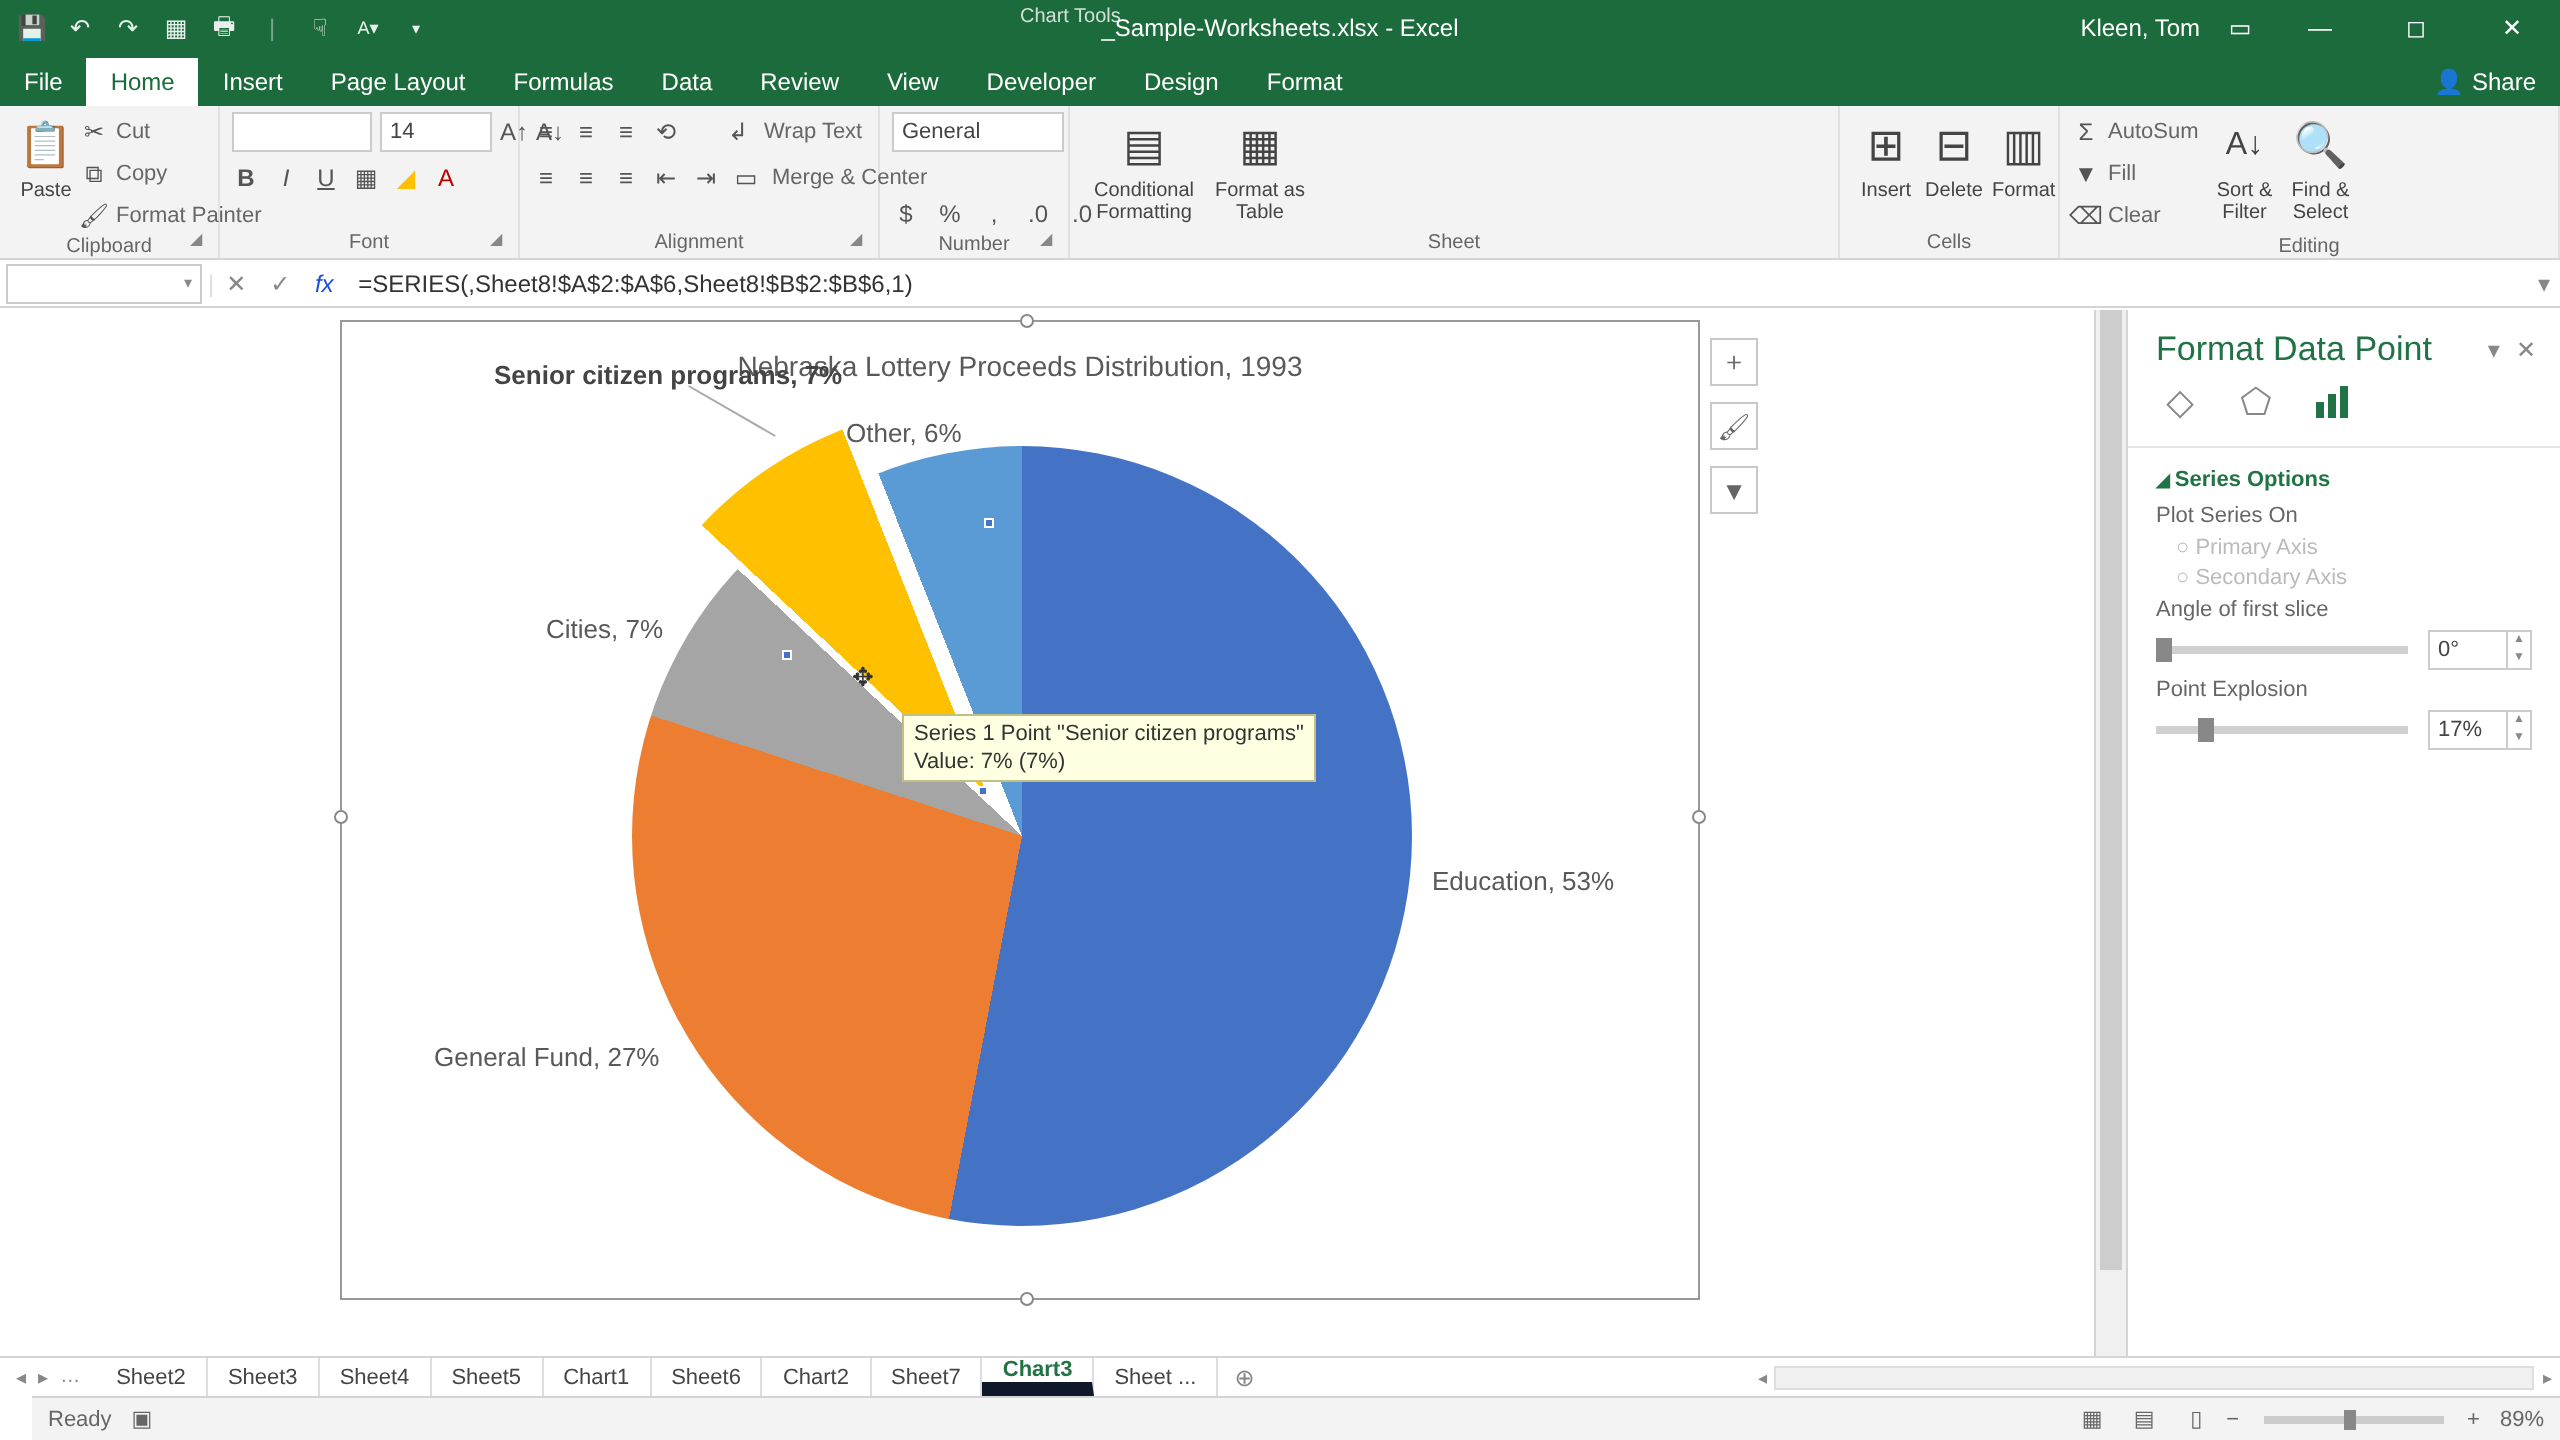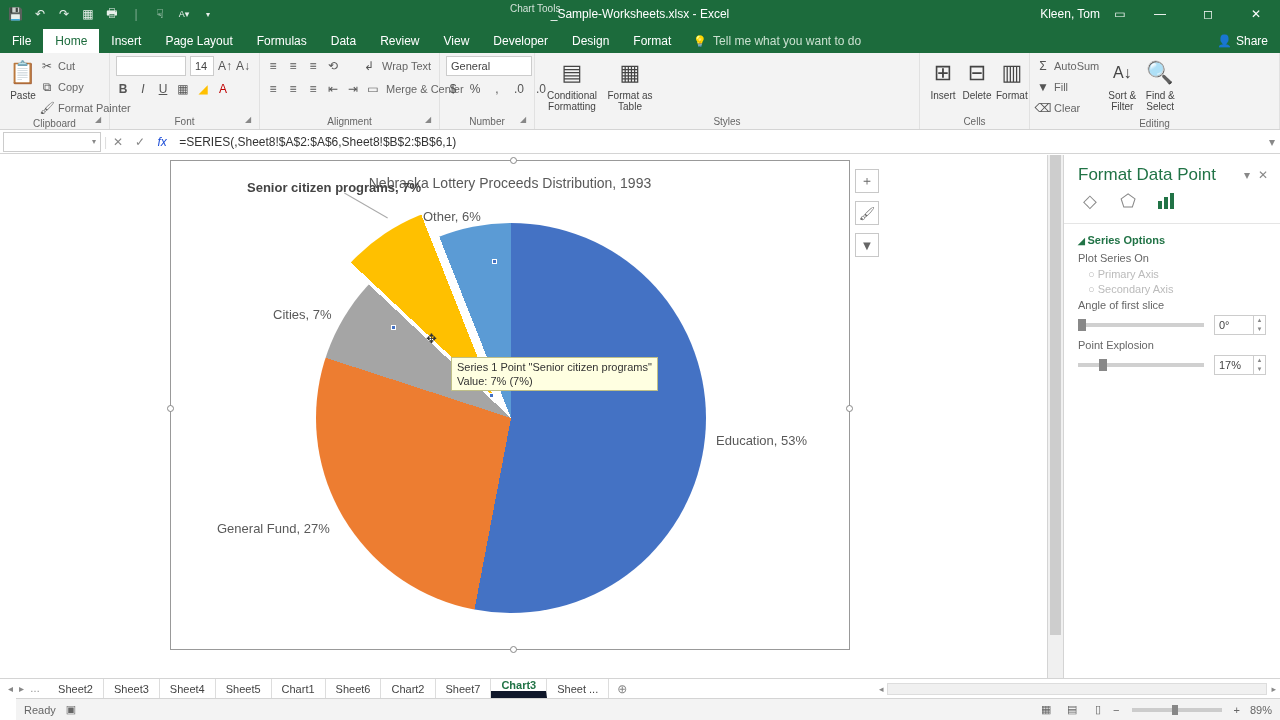--- a/index.html
+++ b/index.html
@@ -29,21 +29,21 @@
 .group { border-right: 1px solid #e1e1e1; padding: 3px 6px 0 6px; display: flex; flex-direction: column; justify-content: space-between; position: relative; }
 .group .label { text-align: center; font-size: 10px; color: #666; padding-bottom: 2px; }
 .group .body { flex: 1; display: flex; align-items: flex-start; }
 .bigbtn { display: flex; flex-direction: column; align-items: center; justify-content: center; width: 42px; padding: 2px; cursor: pointer; }
 .bigbtn .ic { width: 30px; height: 30px; display: flex; align-items: center; justify-content: center; font-size: 22px; }
 .bigbtn .lb { font-size: 10px; text-align: center; line-height: 11px; margin-top: 2px; }
 .smallrow { display: flex; align-items: center; gap: 4px; height: 20px; font-size: 11px; color: #666; white-space: nowrap; }
 .smallcol { display: flex; flex-direction: column; gap: 1px; }
 .ic12 { width: 14px; height: 14px; display: inline-flex; align-items: center; justify-content: center; font-size: 12px; color: #555; }
 .combo { border: 1px solid #ccc; background: #fff; height: 20px; display: flex; align-items: center; padding: 0 4px; font-size: 11px; color: #444; }
-.combo.sz { width: 24px; }
+.combo.sz { width: 56px; }
 .combo.font { width: 70px; }
 .stylebox { border: 1px solid #ccc; background: #fff; height: 20px; width: 82px; display: flex; align-items: center; justify-content: center; font-size: 11px; margin: 1px; }
 .stylebox.normal { background: #fff; }
 .stylebox.bad { background: #ffc7ce; color: #9c0006; }
 .stylebox.good { background: #c6efce; color: #006100; }
 .stylebox.neutral { background: #ffeb9c; color: #9c6500; }
 .stylebox.calc { background: #f2f2f2; color: #fa7d00; }
 .stylebox.check { background: #a5a5a5; color: #fff; border: 2px solid #7f7f7f; }
 .dlg-launch { position: absolute; right: 2px; bottom: 2px; width: 12px; height: 12px; font-size: 8px; color: #888; }
 
@@ -151,21 +151,20 @@
   <div class="tab active">Home</div>
   <div class="tab">Insert</div>
   <div class="tab">Page Layout</div>
   <div class="tab">Formulas</div>
   <div class="tab">Data</div>
   <div class="tab">Review</div>
   <div class="tab">View</div>
   <div class="tab">Developer</div>
   <div class="tab ctx">Design</div>
   <div class="tab ctx">Format</div>
-  <div class="tellme">Tell me what you want to do</div>
   <div class="share">
       <span>👤</span>
       <span>Share</span>
     </div>
 </div>
 
 <div class="ribbon">
   <div class="group" style="width:110px">
     <div class="body">
       <div class="bigbtn">
@@ -237,21 +236,21 @@
         <span class="ic12">⇥</span>
         <span class="ic12">▭</span>
         <span>Merge &amp; Center</span>
       </div>
     </div>
     <div class="label">Alignment</div>
     <div class="dlg-launch">◢</div>
   </div>
 
   <div class="group" style="width:95px">
-    <div class="body smallcol" style="gap:3px">
+    <div class="body smallcol" style="gap:21px">
       <div class="combo" style="width:86px">General</div>
       <div class="smallrow" style="gap:8px">
         <span class="ic12">$</span>
         <span class="ic12">%</span>
         <span class="ic12">,</span>
         <span class="ic12">.0</span>
         <span class="ic12">.0</span>
       </div>
     </div>
     <div class="label">Number</div>
@@ -264,21 +263,21 @@
         <div class="ic">▤</div>
         <div class="lb" style="white-space:pre-line">Conditional
 Formatting</div>
       </div>
       <div class="bigbtn" style="width:54px">
         <div class="ic">▦</div>
         <div class="lb" style="white-space:pre-line">Format as
 Table</div>
       </div>
     </div>
-    <div class="label">Styles</div>
+    <div class="label">Sheet</div>
   </div>
 
   <div class="group" style="width:110px">
     <div class="body">
       <div class="bigbtn" style="width:34px">
           <div class="ic">⊞</div>
           <div class="lb">Insert</div>
         </div>
       <div class="bigbtn" style="width:34px">
           <div class="ic">⊟</div>

